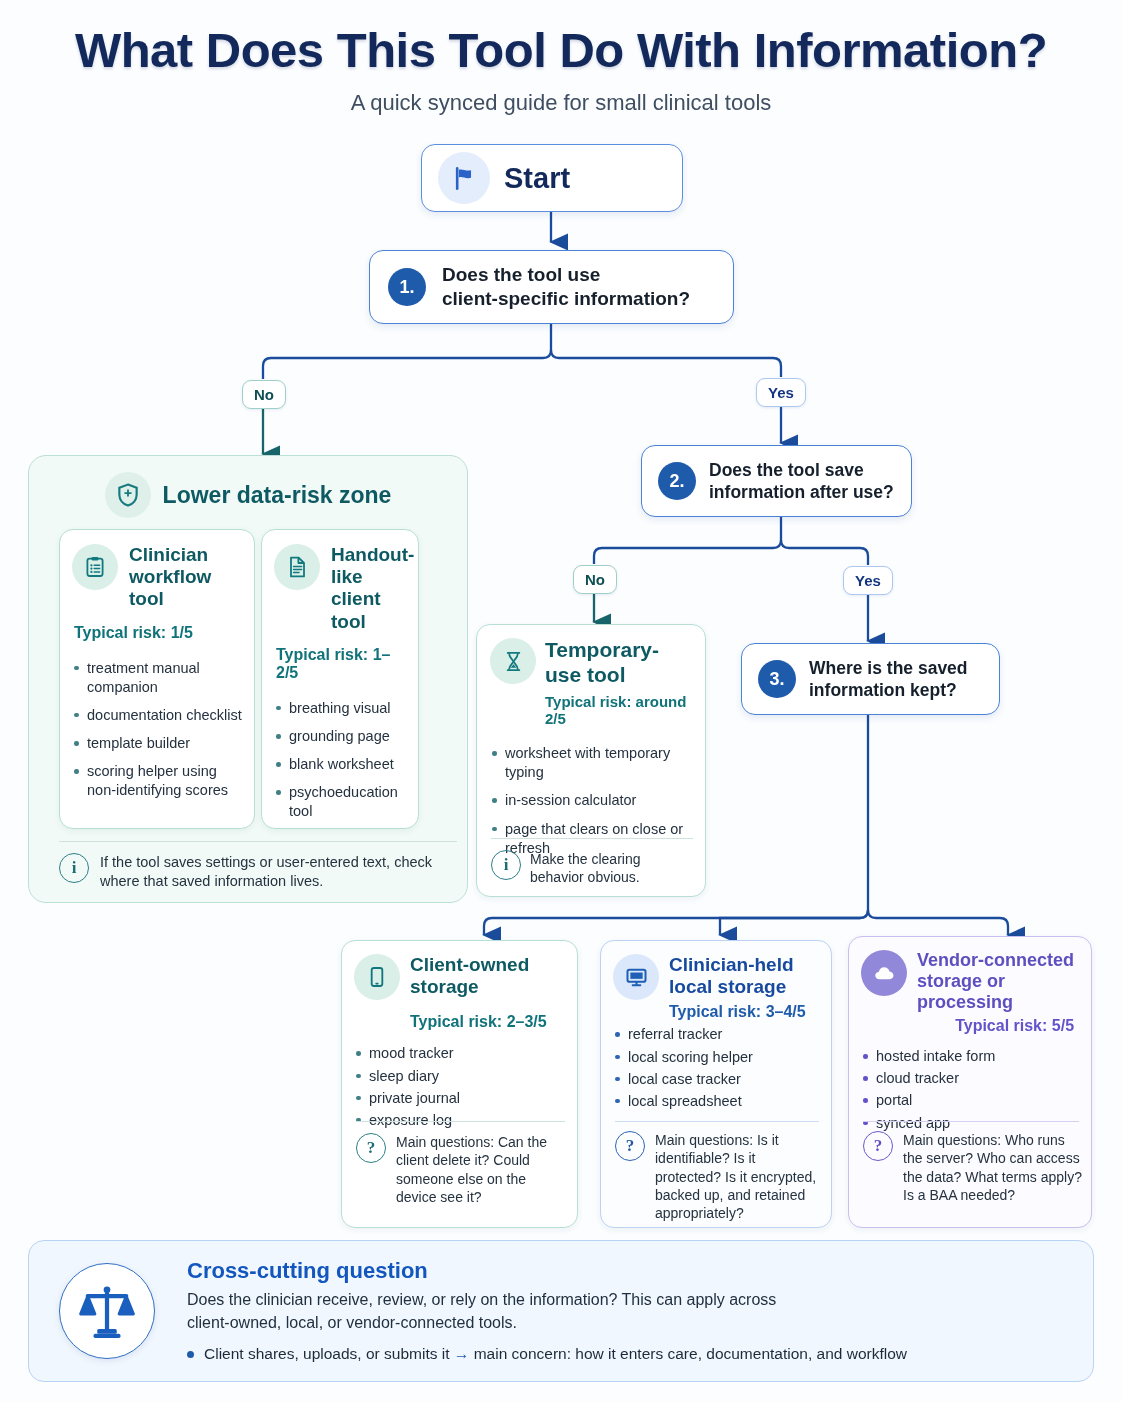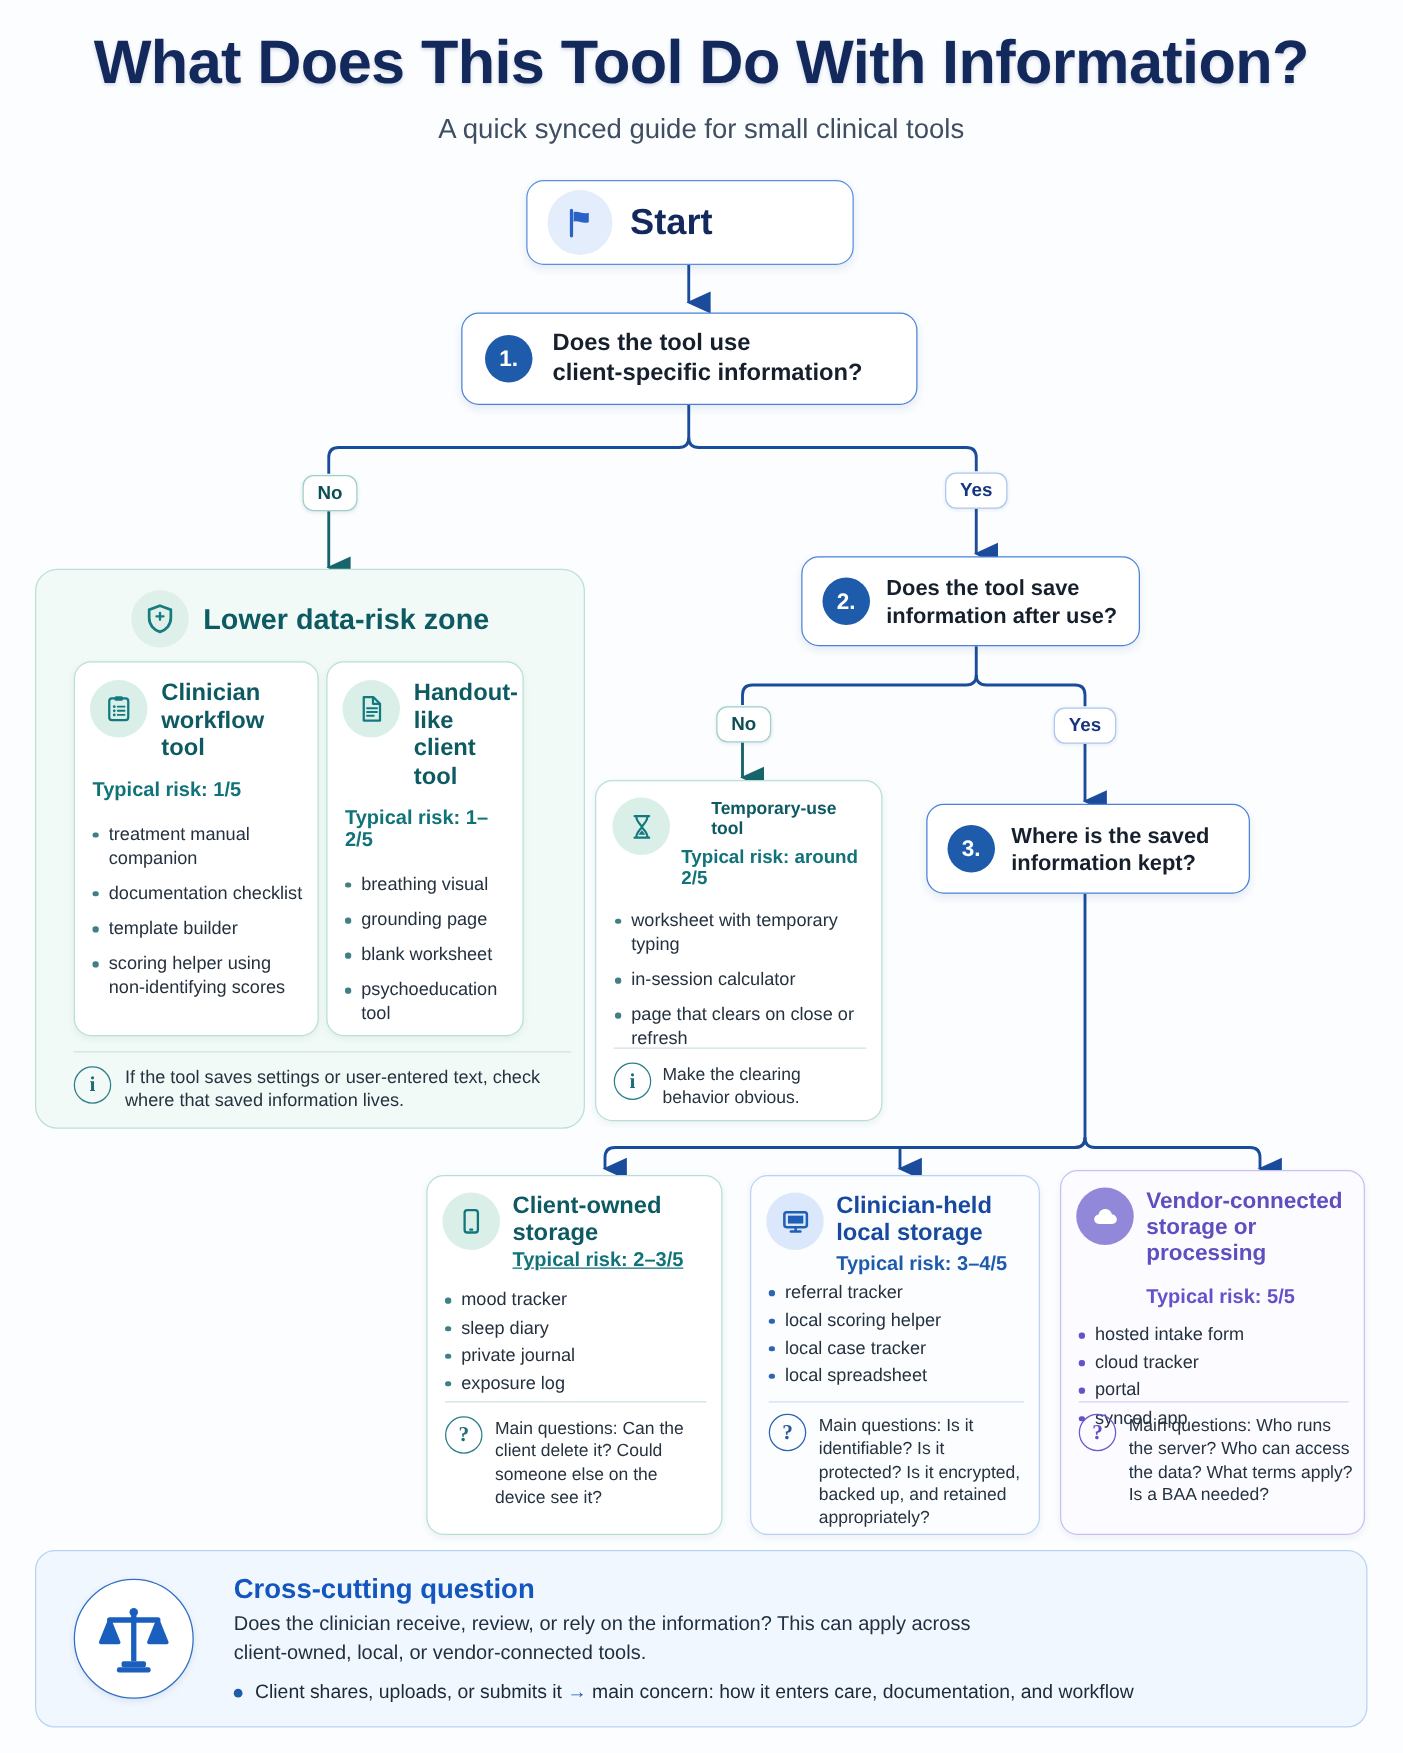--- a/index.html
+++ b/index.html
@@ -297,21 +297,21 @@
     <div class="card-head" style="gap:9px;">
       <div class="card-ico ico-teal">
         <svg width="23" height="23" viewBox="0 0 24 24" aria-hidden="true">
           <path d="M6 3 h12 M6 21 h12" stroke="#127a7f" stroke-width="2" stroke-linecap="round"></path>
           <path d="M7.4 3.4 C7.4 8 11.9 10.6 11.9 12 C11.9 13.4 7.4 16 7.4 20.6" fill="none" stroke="#127a7f" stroke-width="1.8"></path>
           <path d="M16.6 3.4 C16.6 8 12.1 10.6 12.1 12 C12.1 13.4 16.6 16 16.6 20.6" fill="none" stroke="#127a7f" stroke-width="1.8"></path>
           <path d="M9.1 18.6 h5.8 L12 14.9 Z" fill="#127a7f"></path>
         </svg>
       </div>
       <div>
-        <div class="card-title t-teal" style="font-size:14px;margin-left:24px;">Temporary-use tool</div>
+        <div class="card-title t-teal" style="font-size:21px;">Temporary-use tool</div>
         <div class="risk r-teal" style="margin-top:6px;font-size:15px;">Typical risk: around 2/5</div>
       </div>
     </div>
     <ul class="bul" style="margin-top:17px;">
       <li>worksheet with temporary typing</li>
       <li>in-session calculator</li>
       <li>page that clears on close or refresh</li>
     </ul>
     <div class="abs divider" style="left:14px;top:213px;width:202px;"></div>
     <div class="abs note" style="left:14px;top:225px;width:206px;gap:9px;">
@@ -326,21 +326,21 @@
         <svg width="22" height="22" viewBox="0 0 24 24" aria-hidden="true">
           <rect x="6.2" y="2.2" width="11.6" height="19.6" rx="2.4" fill="none" stroke="#12777c" stroke-width="2"></rect>
           <rect x="10.2" y="18.4" width="3.6" height="1.8" rx="0.8" fill="#12777c"></rect>
         </svg>
       </div>
       <div>
         <div class="card-title t-teal">
           <div>Client-owned</div>
           <div>storage</div>
         </div>
-        <div class="risk r-teal" style="margin-top:2px;text-decoration:underline;">Typical risk: 2–3/5</div>
+        <div class="risk r-teal" style="margin-top:15px;">Typical risk: 2–3/5</div>
       </div>
     </div>
     <ul class="bul tight" style="margin-top:13px;">
       <li>mood tracker</li>
       <li>sleep diary</li>
       <li>private journal</li>
       <li>exposure log</li>
     </ul>
     <div class="abs divider" style="left:14px;top:180px;width:209px;"></div>
     <div class="abs note" style="left:14px;top:192px;width:214px;gap:10px;">
@@ -385,21 +385,21 @@
         <svg width="25" height="25" viewBox="0 0 24 24" aria-hidden="true">
           <path d="M7.1 17.4 C4.9 17.4 3.2 15.8 3.2 13.8 C3.2 11.9 4.7 10.4 6.6 10.2 C7 7.8 9.1 6 11.7 6 C14.2 6 16.3 7.7 16.8 10 C18.9 10.2 20.6 11.9 20.6 14 C20.6 15.9 19.1 17.4 17 17.4 Z" fill="#ffffff"></path>
         </svg>
       </div>
       <div>
         <div class="card-title t-purple" style="font-size:18px;">
           <div>Vendor-connected</div>
           <div>storage or</div>
           <div>processing</div>
         </div>
-        <div class="risk r-purple" style="margin-top:16px;">Typical risk: 5/5</div>
+        <div class="risk r-purple" style="margin-top:4px;text-align:right;">Typical risk: 5/5</div>
       </div>
     </div>
     <ul class="bul b-purple tight" style="margin-top:12px;">
       <li>hosted intake form</li>
       <li>cloud tracker</li>
       <li>portal</li>
       <li>synced app</li>
     </ul>
     <div class="abs divider purple" style="left:14px;top:184px;width:216px;"></div>
     <div class="abs note" style="left:14px;top:194px;width:220px;gap:10px;">

